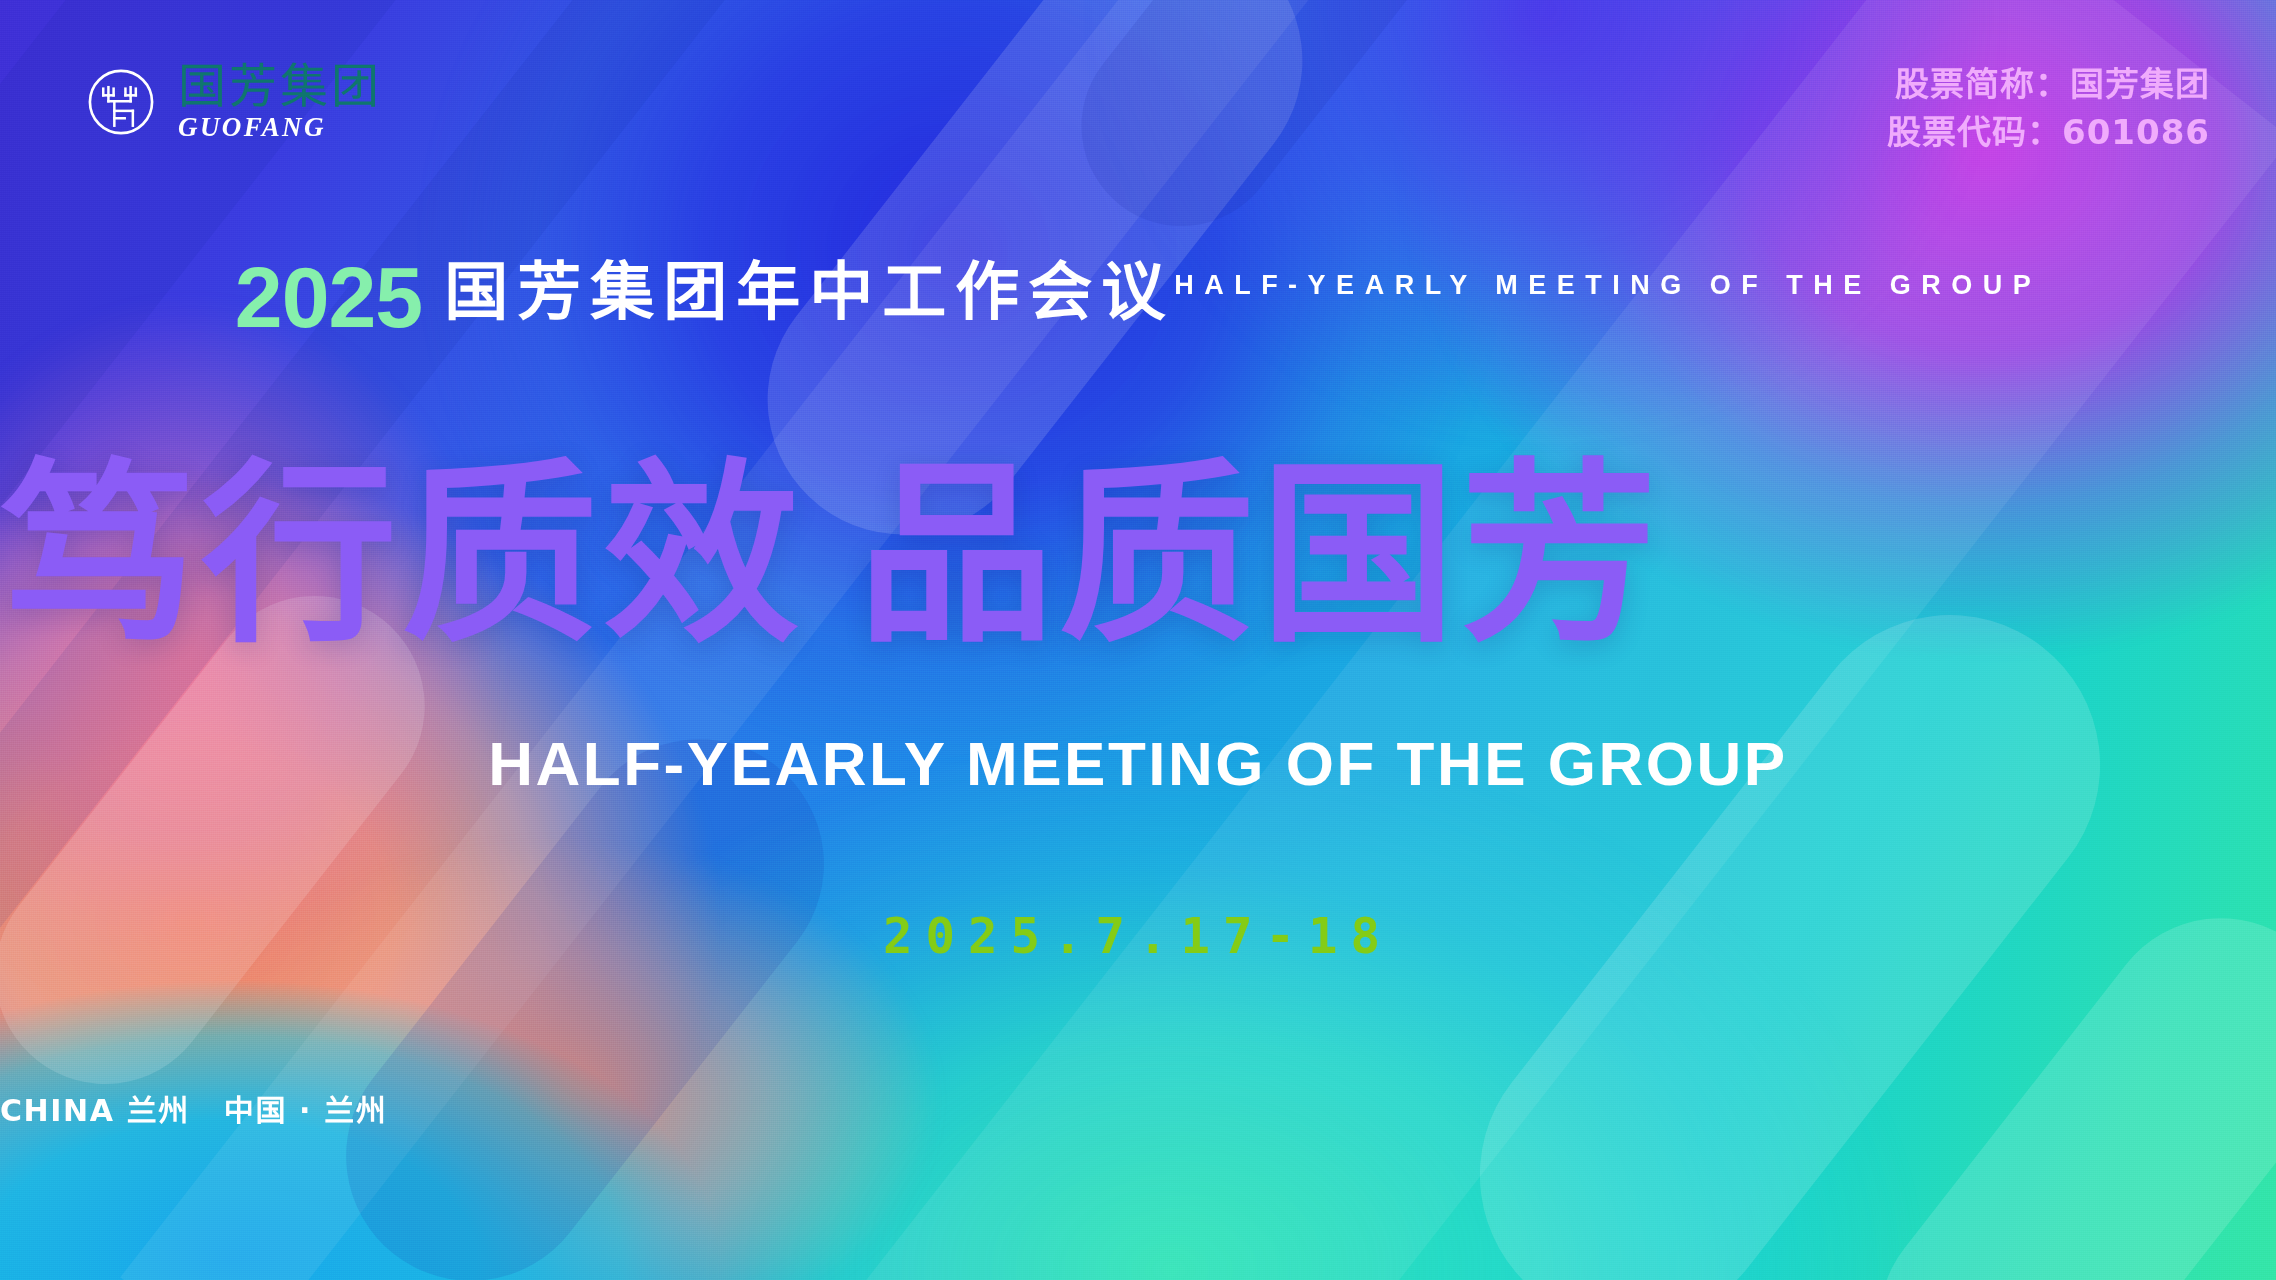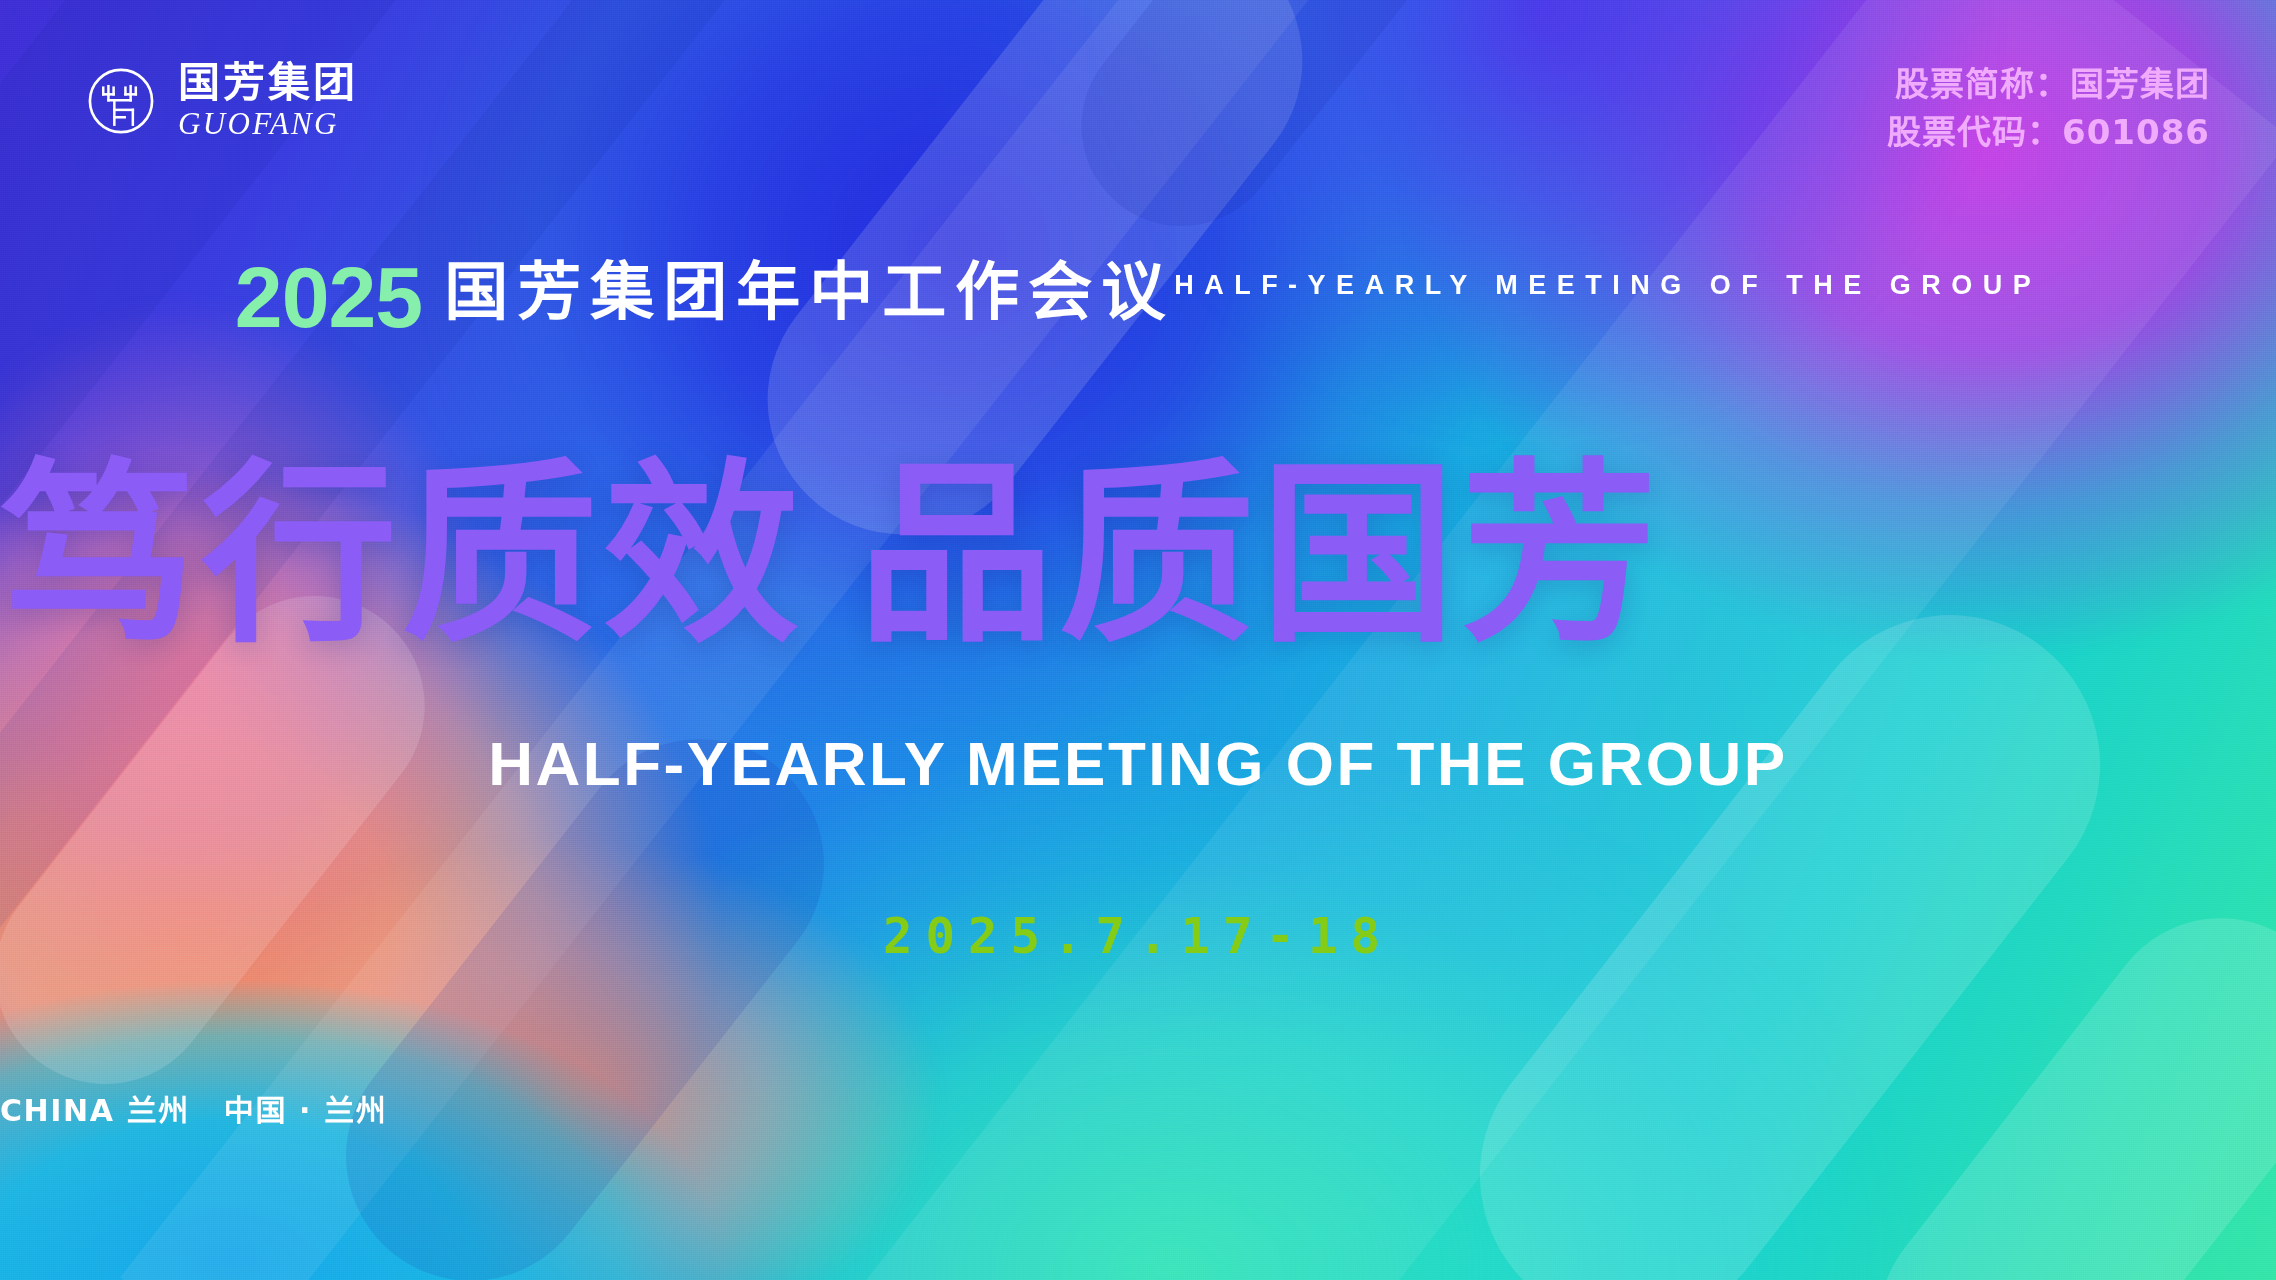--- a/index.html
+++ b/index.html
@@ -184,29 +184,29 @@
     position: absolute;
     left: 84px;
     top: 62px;
     display: flex;
     align-items: center;
     gap: 20px;
   }
   .logo-mark { width: 74px; height: 74px; flex: none; display: block; }
   .logo-words { display: flex; flex-direction: column; line-height: 1; }
   .logo-cn {
-    font-size: 42px;
-    font-weight: 700;
-    color: #ffffff;
+    font-size: 48px;
+    font-weight: 400;
+    color: #0f766e;
     letter-spacing: 3px;
     font-family: "DejaVu Sans", "Liberation Sans", sans-serif;
   }
   .logo-en {
-    font-size: 31px;
-    font-weight: 400;
+    font-size: 27px;
+    font-weight: 700;
     color: #ffffff;
     letter-spacing: 2.4px;
     margin-top: 4px;
     font-family: "Liberation Serif", "DejaVu Serif", serif;
     font-style: italic;
   }
 
   
   .stock-block {
     position: absolute;

